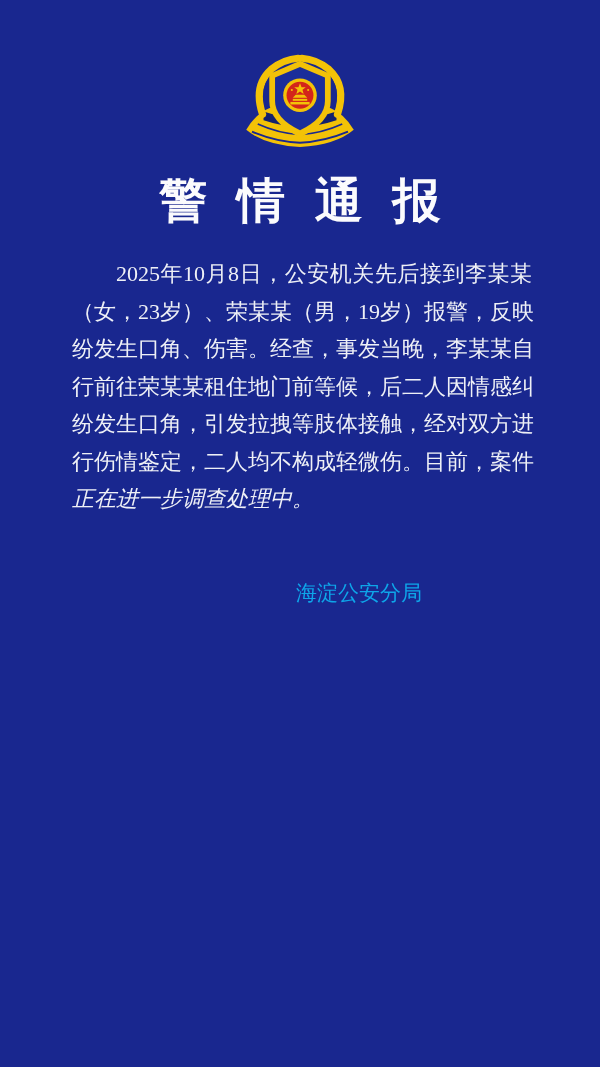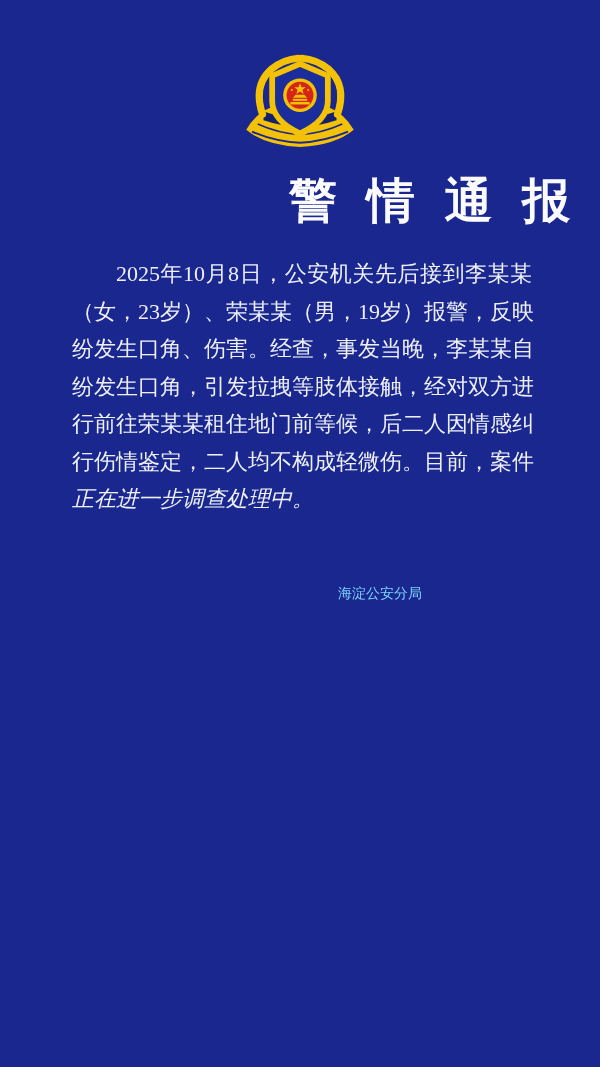--- a/index.html
+++ b/index.html
@@ -18,21 +18,21 @@
   .badge{
     display:block;
     margin:53px auto 0 auto;
     width:116px;height:96px;
   }
   .title{
     margin-top:22px;
     font-size:48px;
     font-weight:bold;
     line-height:60px;
-    text-align:right;
+    text-align:center;
     letter-spacing:0.62em;
     padding-left:0.62em; 
     color:#fbfbfd;
     white-space:nowrap;
   }
   .body-text{
     margin-top:24px;
     padding:0 68px 0 72px;
     font-size:22px;
     line-height:37.5px;
@@ -51,23 +51,23 @@
     text-align-last:left;
     font-style:italic;
   }
   .signature{
     margin-top:57px;
     margin-left:auto;
     margin-right:178px;
     width:-moz-fit-content;
     width:fit-content;
     text-align:right;
-    font-size:14px;
+    font-size:21px;
     line-height:37px;
-    color:#7dd3fc;
+    color:#0ea5e9;
   }
 </style>
 </head>
 <body>
 
 <div class="page">
 
   <svg class="badge" viewBox="0 0 120 100" xmlns="http://www.w3.org/2000/svg" aria-hidden="true">
 
     <path d="M4,80 Q14,63 29,57 L91,57 Q106,63 116,80 Q97,96 60,98 Q23,96 4,80 Z" fill="#f3c207"></path>
@@ -93,22 +93,22 @@
     <rect x="52.5" y="47.8" width="15" height="2" fill="#f3c207"></rect>
     <rect x="50" y="51" width="20" height="2.6" fill="#f3c207"></rect>
   </svg>
 
   <div class="title">警情通报</div>
 
   <div class="body-text">
     <div class="line first">2025年10月8日，公安机关先后接到李某某</div>
     <div class="line">（女，23岁）、荣某某（男，19岁）报警，反映</div>
     <div class="line">纷发生口角、伤害。经查，事发当晚，李某某自</div>
+    <div class="line">行前往荣某某租住地门前等候，后二人因情感纠</div>
     <div class="line">纷发生口角，引发拉拽等肢体接触，经对双方进</div>
-    <div class="line">行前往荣某某租住地门前等候，后二人因情感纠</div>
     <div class="line">行伤情鉴定，二人均不构成轻微伤。目前，案件</div>
     <div class="line last">正在进一步调查处理中。</div>
   </div>
 
   <div class="signature">
     <div>海淀公安分局</div>
   </div>
 
 </div>
 

